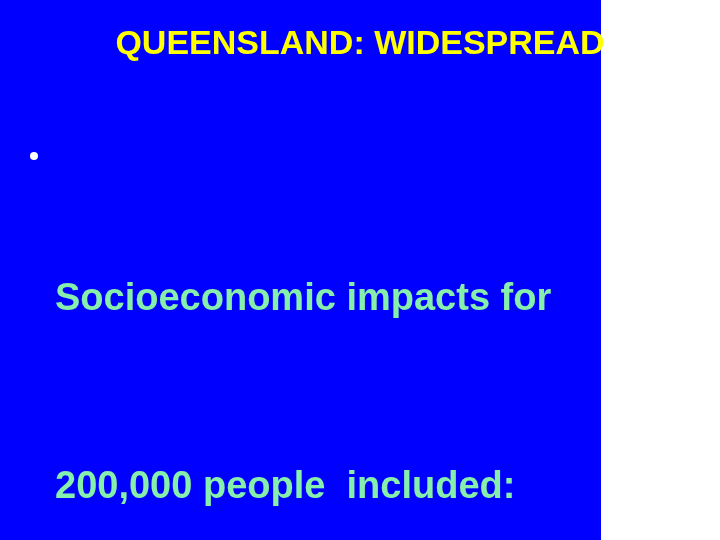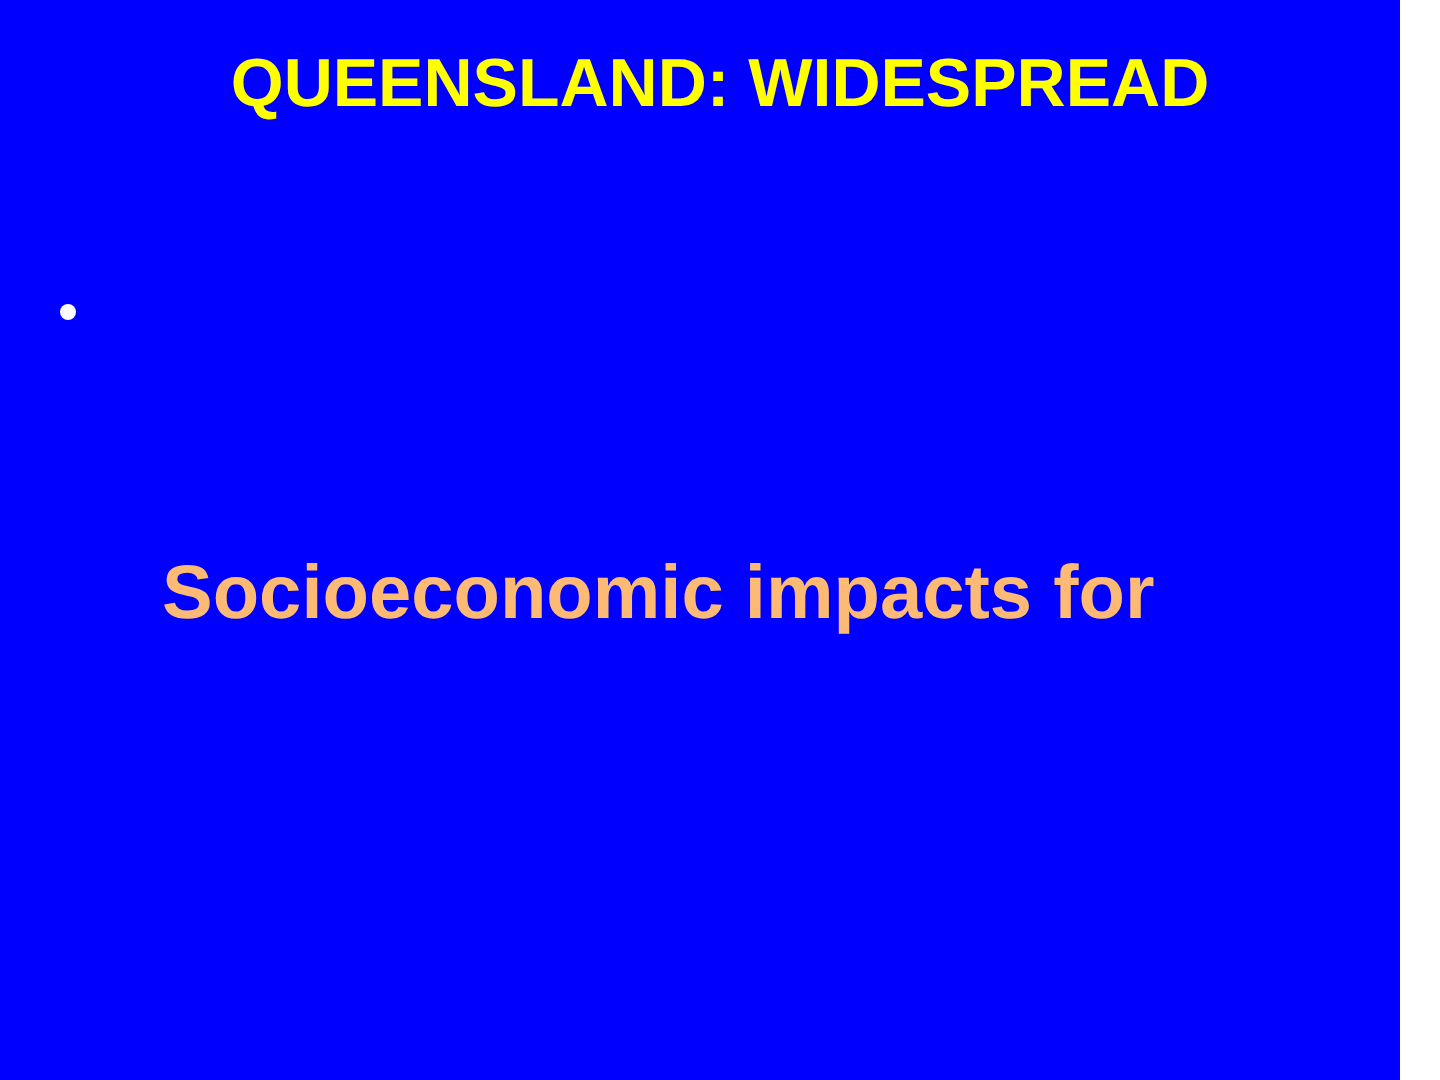--- a/index.html
+++ b/index.html
@@ -7,21 +7,21 @@
     padding: 0;
   }
   body {
     width: 720px;
     height: 540px;
     overflow: hidden;
     font-family: "Liberation Sans", sans-serif;
   }
   #slide {
     position: relative;
-    width: 700px;
+    width: 601px;
     height: 540px;
     background: #0000ff;
     box-sizing: border-box;
   }
   
   #title-block {
     position: absolute;
     left: 0;
     top: 20px;
     width: 720px;
@@ -61,38 +61,39 @@
     font-size: 38px;
     font-weight: bold;
     line-height: 47px;
     white-space: pre-wrap;
     word-spacing: 0px;
   }
   .body-line {
     display: block;
     white-space: pre;
   }
-  .seg-white { color: #fdba74; margin-left: 26px; }
+  .seg-white { color: #86efac; }
 </style>
 </head>
 <body>
 
 <div id="slide">
 
   <div id="title-block">
     <span class="title-line">QUEENSLAND: WIDESPREAD</span>
   </div>
 
   <div id="body-block">
     <div class="bullet-row">
       <span class="bullet-marker"></span>
       <span class="body-text">
 
         <span class="body-line"><span class="seg-white">Socioeconomic impacts for</span></span>
 
+        <span class="body-line"><span class="seg-white">200,000 people  included:</span></span>
 
         
 
         
 
         
 
         
 
         

